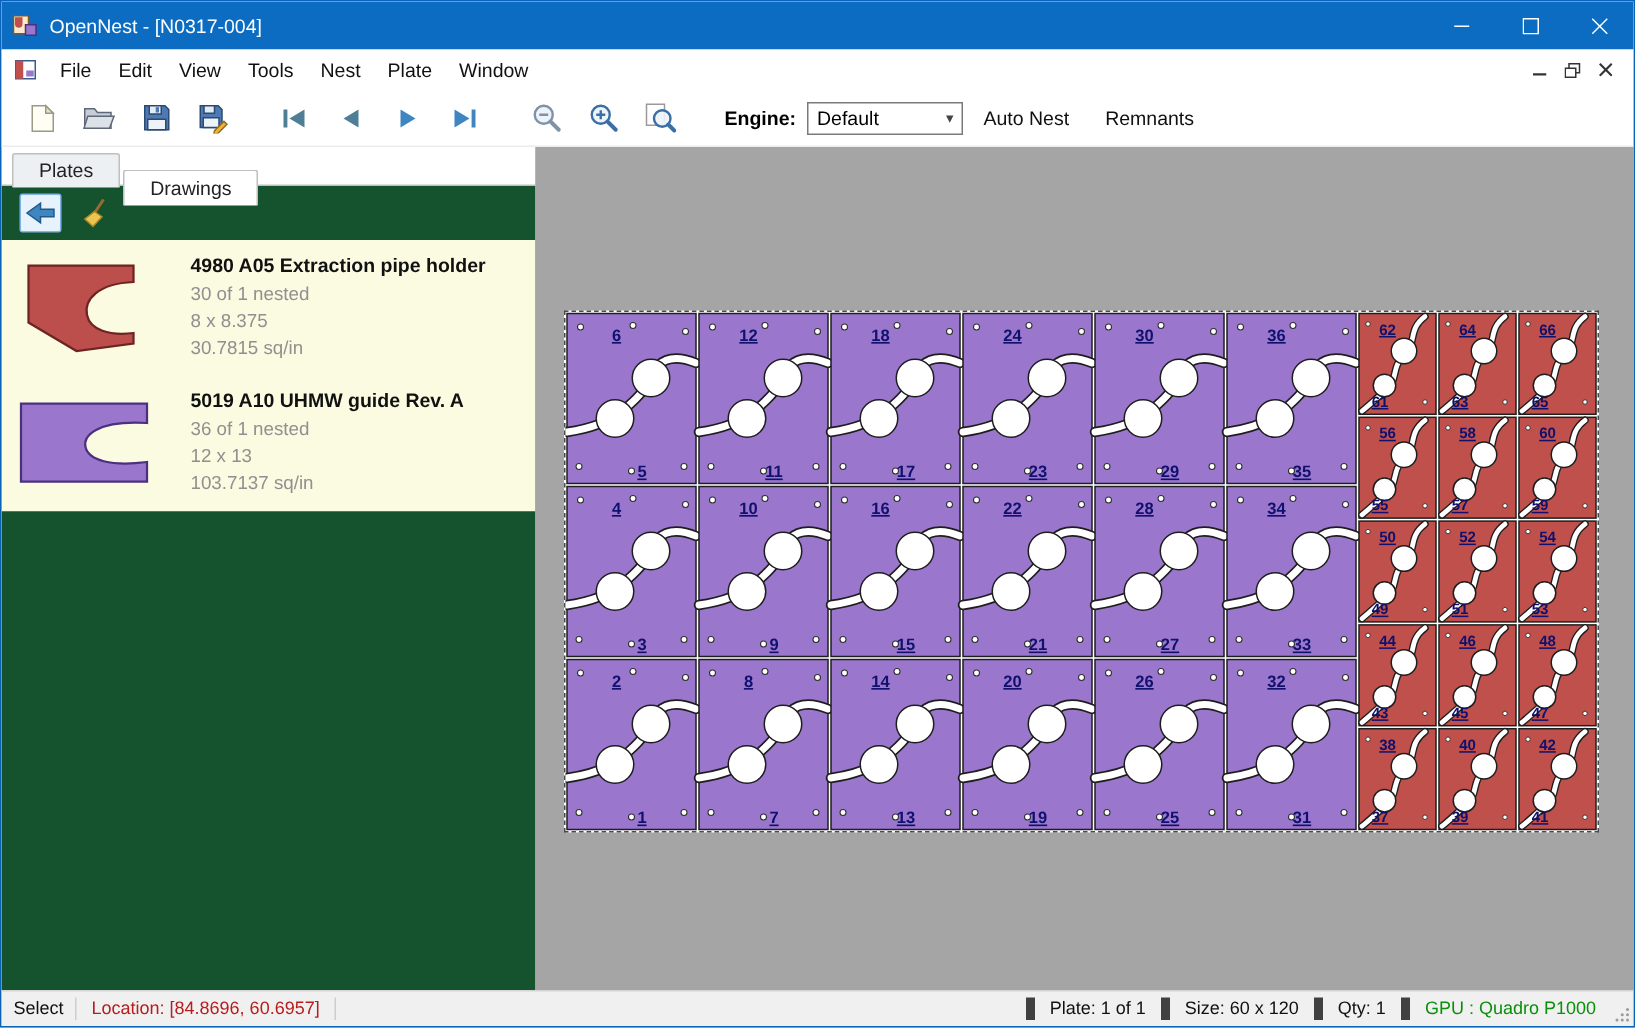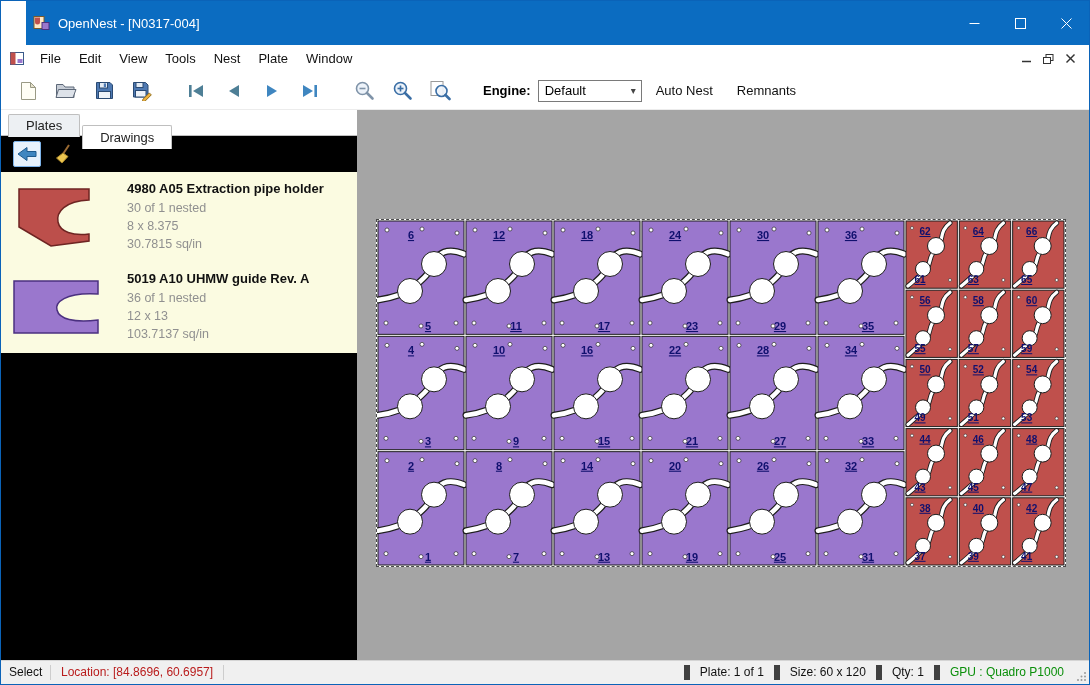--- a/index.html
+++ b/index.html
@@ -1,21 +1,21 @@
 <!DOCTYPE html>
 <html><head>
 <meta charset="utf-8">
 <style>
   * { box-sizing: border-box; margin: 0; padding: 0; }
   html, body { width: 1090px; height: 685px; }
   body { font-family: "Liberation Sans", sans-serif; font-size: 13px; background: #8a8a8a; }
   .window { width: 1090px; height: 685px; display: flex; flex-direction: column; border: 1px solid #0b63b8; background: #fff; overflow: hidden; }
 
   
-  .titlebar { height: 44px; background: #0b6cc1; display: flex; align-items: center; color: #fff; flex: 0 0 auto; margin-left: 25px; }
+  .titlebar { height: 32px; background: #0b6cc1; display: flex; align-items: center; color: #fff; flex: 0 0 auto; }
   .app-icon { width: 30px; display: flex; justify-content: center; align-items: center; }
   .title { font-size: 13px; margin-left: 2px; }
   .win-btns { margin-left: auto; display: flex; height: 100%; }
   .win-btn { width: 46px; height: 100%; display: flex; align-items: center; justify-content: center; }
 
   
   .menubar { height: 27px; background: #fff; display: flex; align-items: center; padding: 0 4px; flex: 0 0 auto; }
   .mdi-doc-icon { width: 26px; display: flex; justify-content: center; align-items: center; }
   .menu-items { display: flex; }
   .menu-item { padding: 4px 9px; cursor: default; color: #111; }
@@ -27,21 +27,21 @@
   .tb { width: 38px; height: 32px; background: transparent; border: 0; display: flex; align-items: center; justify-content: center; }
   .tb-group { display: flex; align-items: center; }
   .sep { width: 16px; }
   .engine-label { font-weight: bold; margin: 0 7px 0 24px; }
   .combo { width: 104px; height: 22px; border: 1px solid #7a7a7a; background: #fff; display: flex; align-items: center; padding-left: 6px; }
   .combo .arrow { margin-left: auto; padding-right: 5px; color: #444; font-size: 10px; }
   .flat-btn { border: 0; background: transparent; padding: 6px 10px; font-size: 13px; font-family: inherit; color: #111; margin-left: 4px; }
 
   
   .content { flex: 1 1 auto; display: flex; min-height: 0; }
-  .sidebar { width: 356px; background: #000000; display: flex; flex-direction: column; flex: 0 0 auto; }
+  .sidebar { width: 356px; background: #14532d; display: flex; flex-direction: column; flex: 0 0 auto; }
   .tabbar { display: flex; padding: 3px 0 0 7px; border-bottom: 1px solid #bfbfbf; background: #fff; height: 26px; }
   .tab { border: 1px solid #bfbfbf; border-bottom: none; background: #edf0f3; padding: 3px 17px 0; margin-right: 2px; border-radius: 2px 2px 0 0; font-size: 13px; position: relative; top: 1px; height: 23px; color: #222; }
   .tab.active { background: #fff; z-index: 2; height: 24px; top: 12px; padding-top: 4px; }
   .side-toolbar { height: 36px; display: flex; align-items: center; gap: 9px; padding-left: 12px; flex: 0 0 auto; }
   .icon-btn { width: 28px; height: 26px; display: flex; align-items: center; justify-content: center; border: 1px solid transparent; background: transparent; }
   .icon-btn.framed { border: 1px solid #7eb4ea; background: #e8f2fc; border-radius: 2px; }
   .drawing-list { overflow: hidden; }
   .draw-item { display: flex; align-items: center; background: #fbfbe1; padding: 9px 6px; gap: 22px; }
   .thumb { width: 98px; display: flex; justify-content: center; flex: 0 0 auto; }
   .dtitle { font-weight: bold; font-size: 13px; color: #111; margin-bottom: 4px; }

